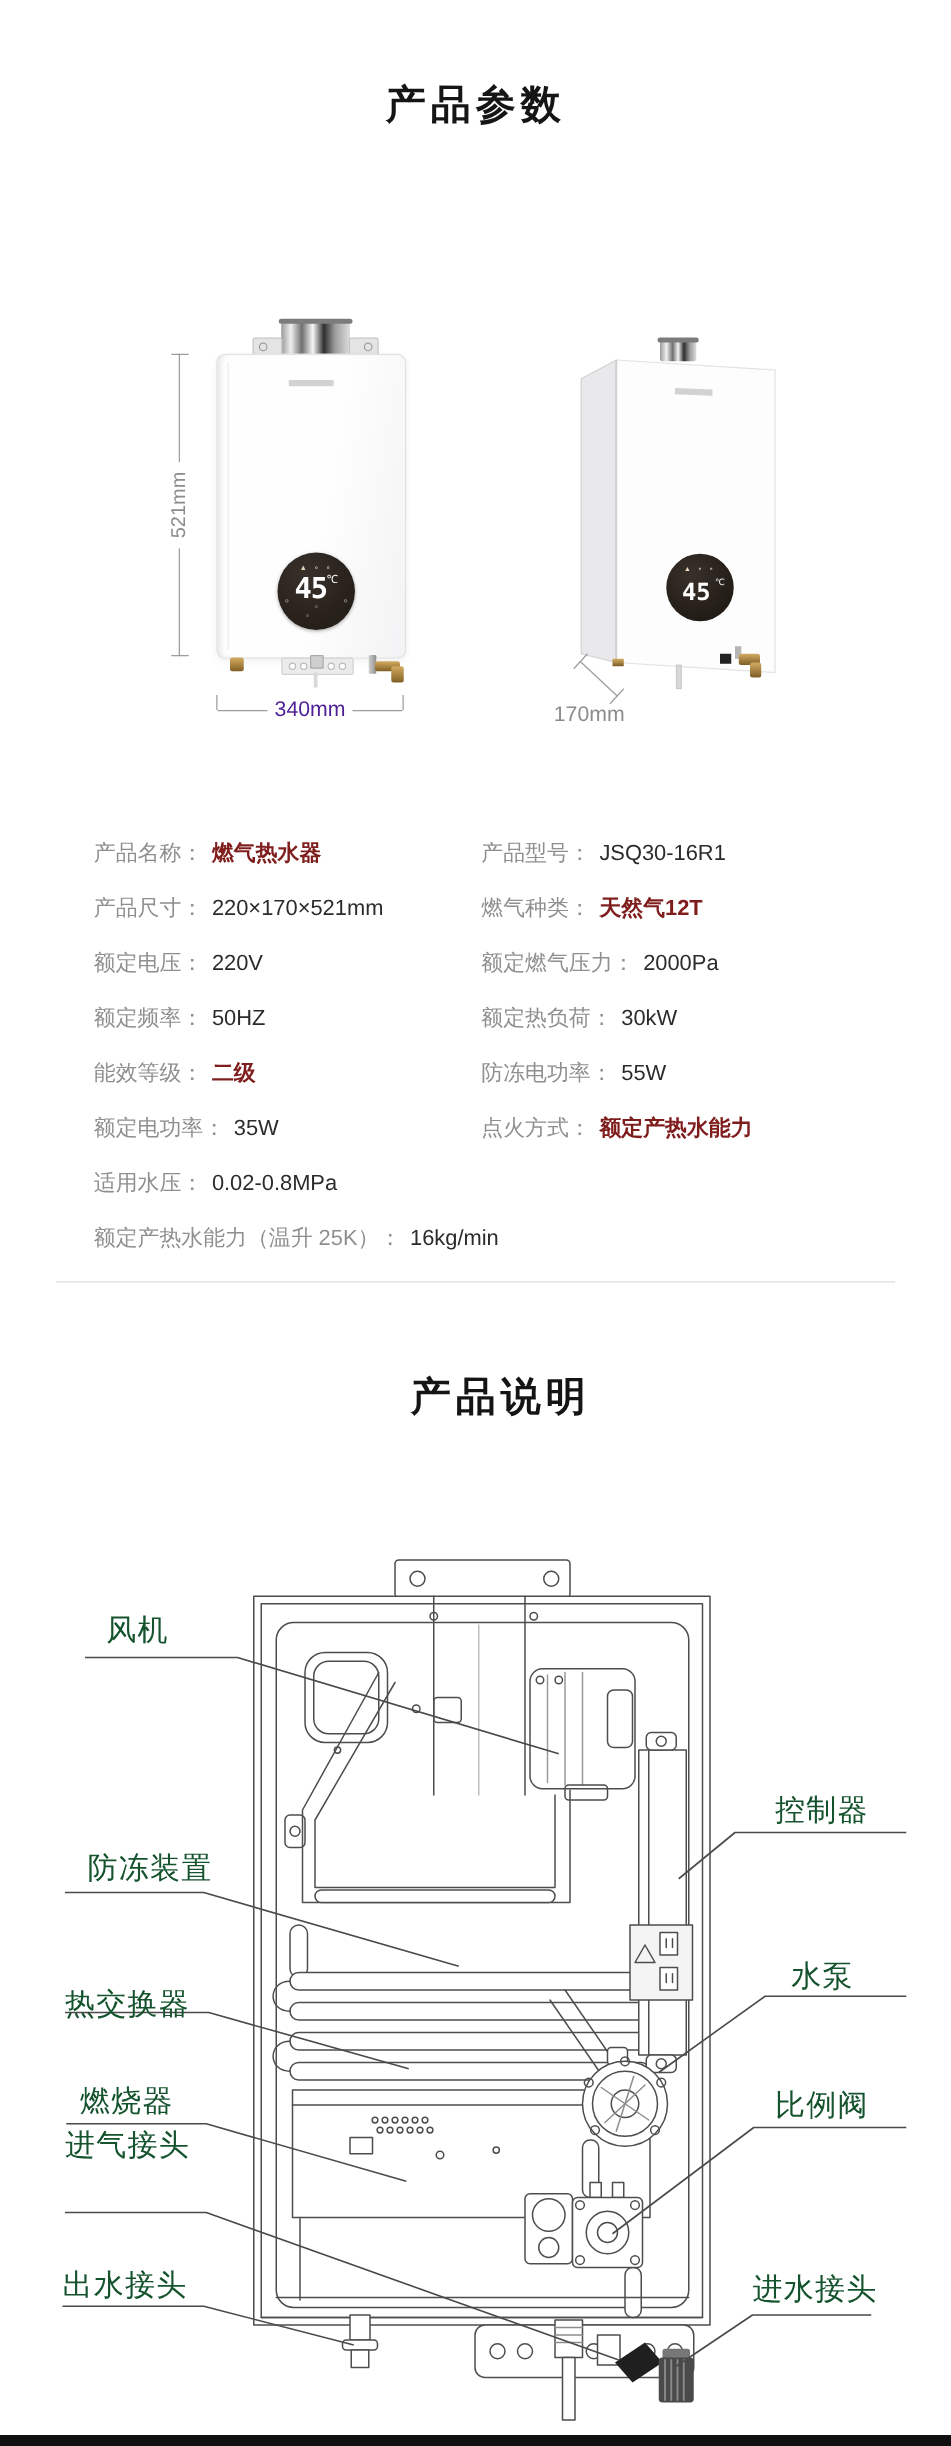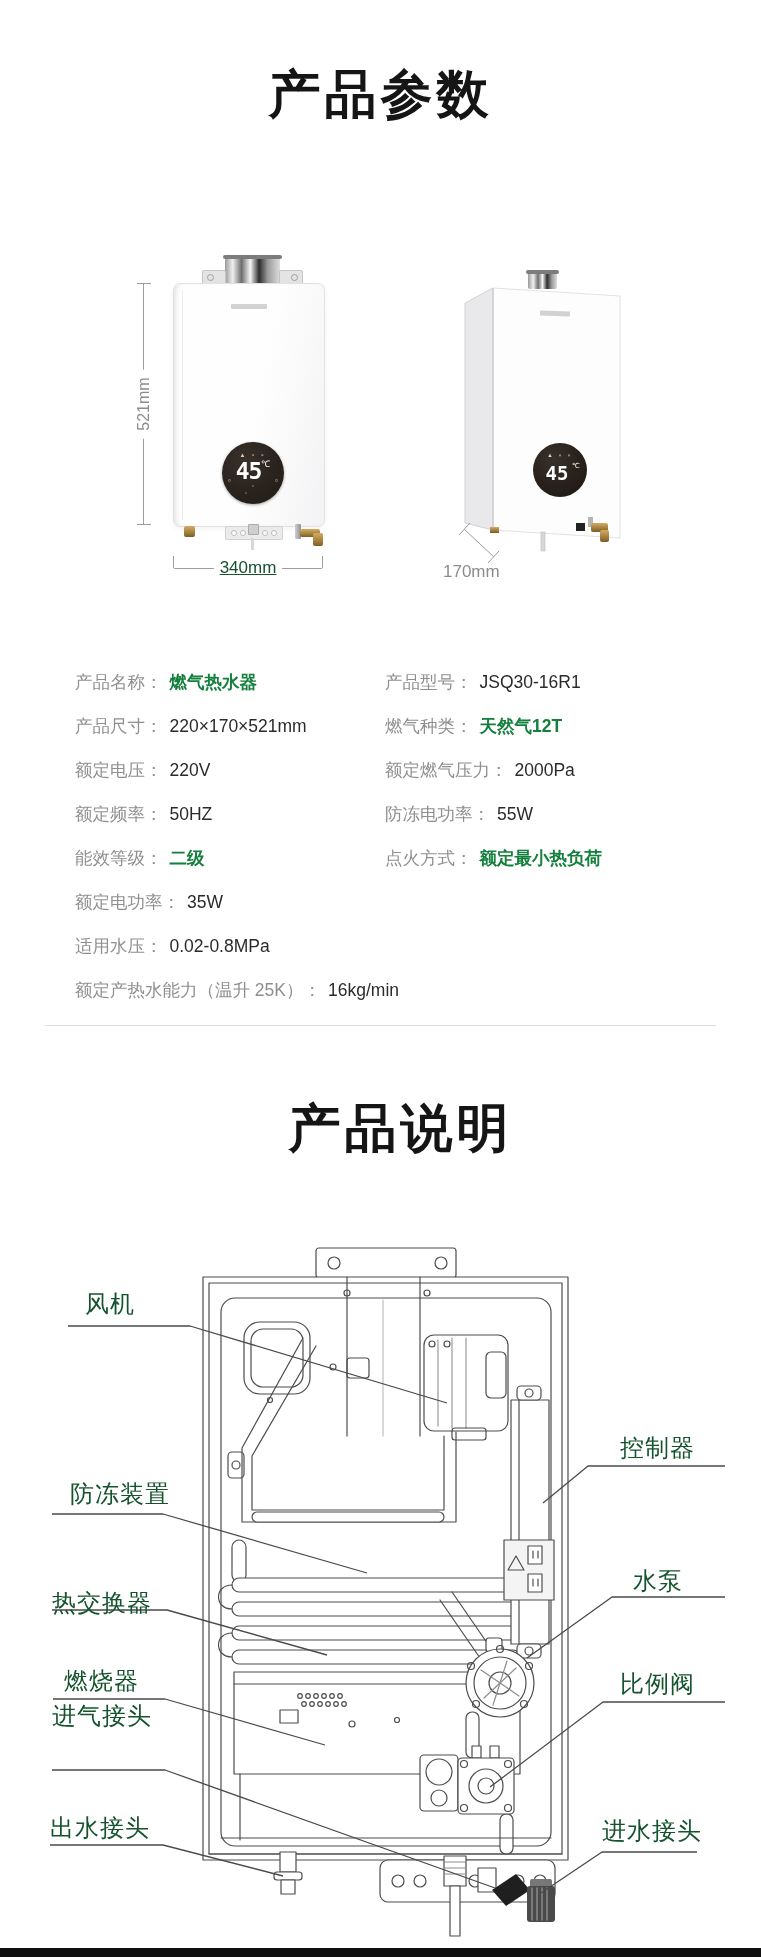--- a/index.html
+++ b/index.html
@@ -1,21 +1,21 @@
 <!DOCTYPE html>
 <html><head>
 <meta charset="utf-8">
 <style>
   html,body{margin:0;padding:0;background:#ffffff;}
   #page{position:relative;width:761px;height:1957px;background:#ffffff;overflow:hidden;
         font-family:"Liberation Sans","DejaVu Sans",sans-serif;}
 
   
   .section-title{position:absolute;left:0;width:761px;text-align:center;
-    font-size:52px;font-weight:700;color:#151515;letter-spacing:4px;line-height:1.1;}
+    font-size:32px;font-weight:700;color:#151515;letter-spacing:4px;line-height:1.1;}
   #title-params{top:66px;}
   #title-desc{top:1100px;padding-left:20px;}
 
   
   .front-flue{position:absolute;left:225px;top:258px;width:55px;height:25px;
     background:linear-gradient(90deg,#9a9a9a 0%,#efefef 14%,#6f6f6f 30%,#f6f6f6 46%,#2e2e2e 62%,#9c9c9c 78%,#dedede 100%);
     border-radius:2px;}
   .flue-rim{position:absolute;left:-2px;top:-3px;width:59px;height:4px;background:#7c7c7c;border-radius:2px;}
   .flue-bracket{position:absolute;top:12px;width:22px;height:13px;background:#e4e4e4;border:1px solid #c6c6c6;border-radius:2px;}
   .flue-bracket.bl{left:-23px;} .flue-bracket.br{right:-23px;}
@@ -55,29 +55,29 @@
   .fit-end{left:313px;top:533px;width:10px;height:13px;}
 
   
   .dim-v{position:absolute;left:143px;top:283px;height:242px;width:0;border-left:1px solid #9d9d9d;}
   .dim-v::before,.dim-v::after{content:"";position:absolute;left:-7px;width:14px;height:0;border-top:1px solid #9d9d9d;}
   .dim-v::before{top:0;} .dim-v::after{bottom:0;}
   .dim-v-text2{position:absolute;left:0;top:50%;transform:translate(-50%,-50%) rotate(-90deg);background:#fff;padding:0 8px;font-size:16px;color:#8c8c8c;white-space:nowrap;}
   .dim-h{position:absolute;left:173px;top:556px;width:150px;height:24px;display:flex;align-items:center;}
   .dim-h .tick{width:1px;height:12px;background:#9d9d9d;align-self:flex-start;}
   .dim-h .dline{flex:1;height:1px;background:#9d9d9d;}
-  .dim-h .dtext{padding:0 6px;font-size:17px;color:#14532d;white-space:nowrap;text-decoration:underline;}
+  .dim-h .dtext{padding:0 6px;font-size:17px;color:#4c1d95;white-space:nowrap;}
 
   
   .spec-col{position:absolute;top:660px;}
   #spec-col-left{left:75px;} #spec-col-right{left:385px;}
   .spec-row{height:44px;display:flex;align-items:center;font-size:17.5px;white-space:nowrap;}
   .spec-label{color:#8f8f8f;}
   .spec-value{color:#2b2b2b;margin-left:7px;}
-  .spec-value.strong{color:#15803d;font-weight:700;}
+  .spec-value.strong{color:#7f1d1d;font-weight:700;}
 
   .divider{position:absolute;left:45px;right:45px;top:1025px;border-top:1px solid #dcdcdc;}
 
   
   .dia-label{position:absolute;font-size:24px;color:#14532d;letter-spacing:1px;white-space:nowrap;}
 
   .bottom-bar{position:absolute;left:0;top:1948px;width:761px;height:9px;background:#101010;}
 
   svg{position:absolute;}
 </style>
@@ -221,26 +221,30 @@
       </div>
     <div class="spec-row">
         <span class="spec-label">燃气种类：</span>
         <span class="spec-value strong">天然气12T</span>
       </div>
     <div class="spec-row">
         <span class="spec-label">额定燃气压力：</span>
         <span class="spec-value">2000Pa</span>
       </div>
     <div class="spec-row">
+        <span class="spec-label">额定热负荷：</span>
+        <span class="spec-value">30kW</span>
+      </div>
+    <div class="spec-row">
         <span class="spec-label">防冻电功率：</span>
         <span class="spec-value">55W</span>
       </div>
     <div class="spec-row">
         <span class="spec-label">点火方式：</span>
-        <span class="spec-value strong">额定最小热负荷</span>
+        <span class="spec-value strong">额定产热水能力</span>
       </div>
   </div>
 
   <div class="divider"></div>
 
   <div id="title-desc" class="section-title">产品说明</div>
 
   <svg style="left:0;top:1240px;" width="761" height="708" viewBox="0 0 761 708">
     <g stroke="#4d4d4d" fill="none" stroke-width="1.2" stroke-linejoin="round" stroke-linecap="round">
 

